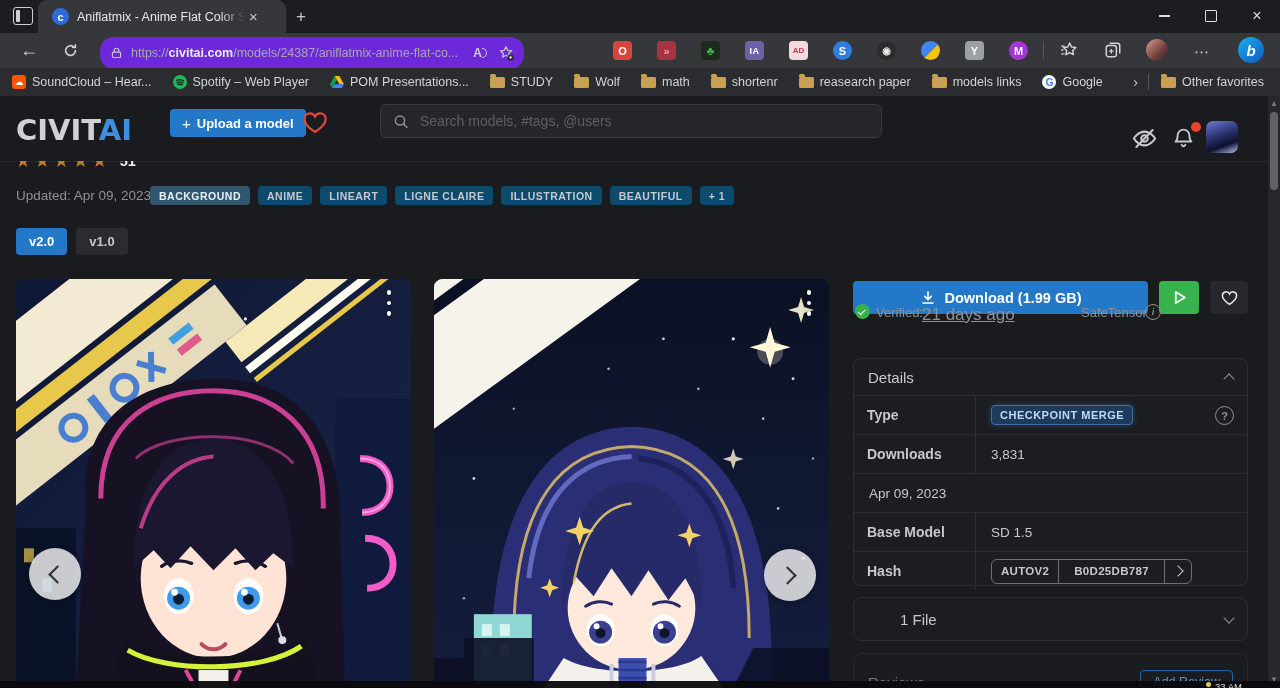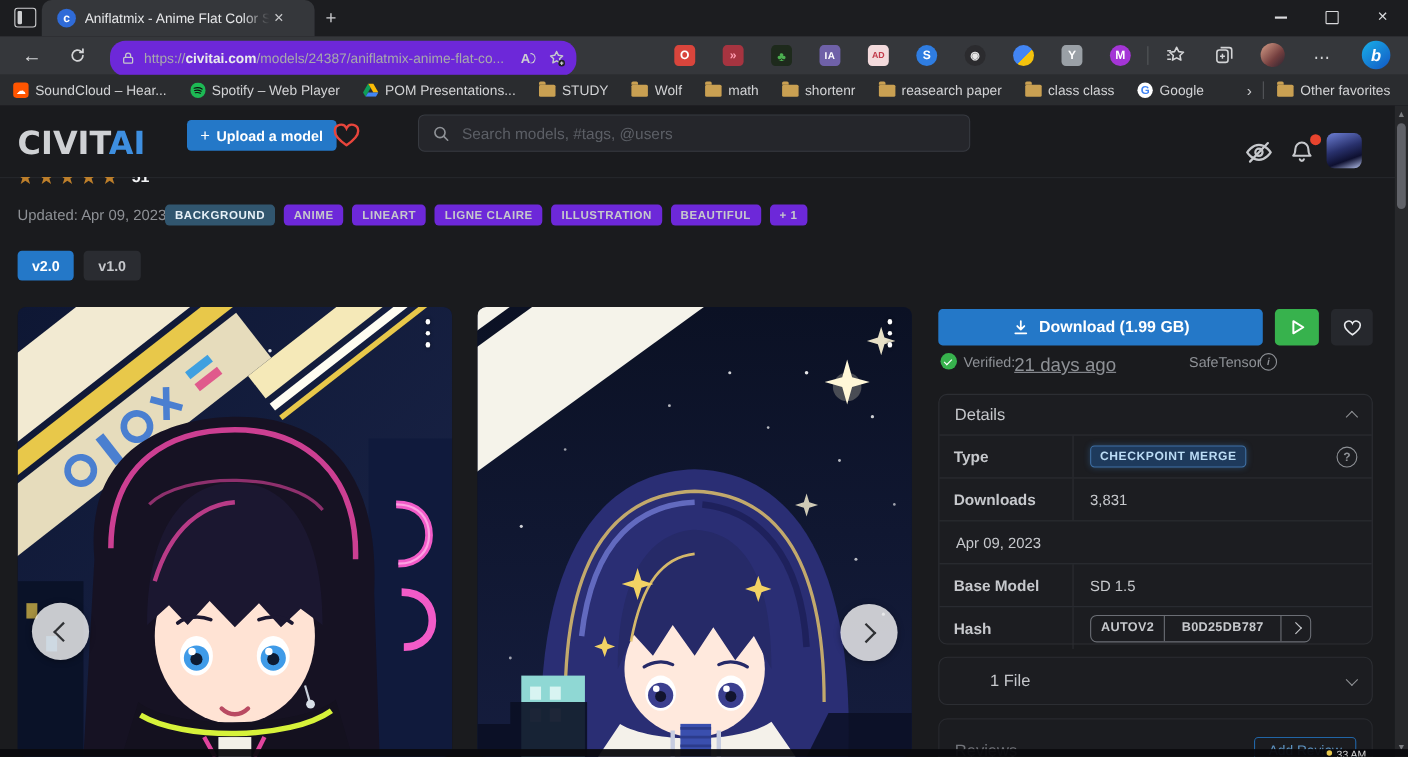--- a/index.html
+++ b/index.html
@@ -68,21 +68,21 @@
   .notifdot{left:1191px;top:26px;width:10px;height:10px;border-radius:50%;background:#E8442E;}
   .user-avatar{left:1206px;top:25px;width:32px;height:32px;border-radius:7px;background:linear-gradient(160deg,#6d7fd4 0%,#28306b 45%,#0e1030 72%,#b8c4f0 100%);}
 
   
   .starsclip{left:15px;top:161px;width:220px;height:12px;overflow:hidden;}
   .starsclip .inner{position:absolute;left:0;top:-11px;display:flex;align-items:center;}
   .stars{color:#BD7F2B;font-size:18px;letter-spacing:3px;}
   .ratecount{color:#F1F2F4;font-size:14.5px;font-weight:bold;margin-left:9px;}
   .updated{left:16px;top:188px;color:#8E9196;font-size:13.5px;}
   .tagsrow{left:150px;top:186px;display:flex;gap:8px;}
-  .chip{height:19px;display:flex;align-items:center;padding:0 9px;border-radius:4px;background:#6d28d9;
+  .chip{height:19px;display:flex;align-items:center;padding:0 9px;border-radius:4px;background:#0c4a6e;
     color:#C6C8CC;font-size:10.5px;font-weight:bold;letter-spacing:.5px;}
   .chip.hl{background:#31566F;color:#E7F1F8;}
   .versions{left:16px;top:228px;display:flex;gap:9px;}
   .vchip{height:27px;display:flex;align-items:center;padding:0 13px;border-radius:4px;font-size:13px;font-weight:bold;}
   .vchip.on{background:#2478C8;color:#fff;}
   .vchip.off{background:#2A2C31;color:#C6C8CC;}
 
   .card{top:279px;width:395px;height:409px;border-radius:8px;overflow:hidden;background:#0d1328;}
   .card svg{display:block;}
   .carddots{top:290px;width:6px;display:flex;flex-direction:column;gap:6px;align-items:center;}
@@ -94,21 +94,21 @@
   .chev.sm{width:7px;height:7px;border-width:1.8px;border-color:#909296;}
   .chev.up{transform:rotate(-135deg);margin-top:4px;}
   .chev.down{transform:rotate(45deg);margin-bottom:3px;}
   .chev.r2{transform:rotate(-45deg);}
 
   
   .dlrow{left:853px;top:281px;width:395px;height:33px;display:flex;gap:11px;}
   .btn-dl{flex:1;background:#2478C8;border-radius:4px;color:#fff;font-size:14.5px;font-weight:bold;display:flex;align-items:center;justify-content:center;gap:9px;}
   .btn-run{width:40px;background:#37B24D;border-radius:4px;display:flex;align-items:center;justify-content:center;}
   .btn-like{width:38px;background:#26282D;border-radius:4px;display:flex;align-items:center;justify-content:center;}
-  .vrow{left:853px;top:321px;width:395px;height:18px;}
+  .vrow{left:853px;top:304px;width:395px;height:18px;}
   .vshield{position:absolute;left:2px;top:0;width:15px;height:15px;border-radius:50%;background:#37B24D;color:#fff;display:flex;align-items:center;justify-content:center;}
   .vshield::after{content:"";width:6px;height:3px;border-left:1.8px solid #fff;border-bottom:1.8px solid #fff;transform:rotate(-45deg) translate(0,-1px);}
   .vlabel{position:absolute;left:23px;top:1px;color:#8E9196;font-size:13px;}
   .vtime{position:absolute;left:69px;top:1px;color:#8E9196;font-size:17px;text-decoration:underline;}
   .vsafe{position:absolute;left:228px;top:1px;color:#8E9196;font-size:13px;}
   .infoico{position:absolute;left:292px;top:0px;width:14px;height:14px;border:1.3px solid #8E9196;border-radius:50%;color:#8E9196;font-size:9px;font-weight:bold;display:flex;align-items:center;justify-content:center;font-style:italic;}
 
   .panel{left:853px;width:395px;border:1px solid #2C2E33;border-radius:8px;background:#1C1D21;box-sizing:border-box;}
   .details{top:358px;height:228px;}
   .panelhead{height:36px;display:flex;align-items:center;justify-content:space-between;padding:0 14px;color:#C6C8CC;font-size:15px;}
@@ -258,21 +258,21 @@
     <div class="bm">
         <span class="bico">
           <span class="folder"></span>
         </span>
         <span>reasearch paper</span>
       </div>
     <div class="bm">
         <span class="bico">
           <span class="folder"></span>
         </span>
-        <span>class class</span>
+        <span>models links</span>
       </div>
     <div class="bm">
         <span class="bico">
           <span class="gico">G</span>
         </span>
         <span>Google</span>
       </div>
     <div class="bm-ovf">›</div>
     <div class="bsep"></div>
     <div class="bm" style="margin-right:4px">

